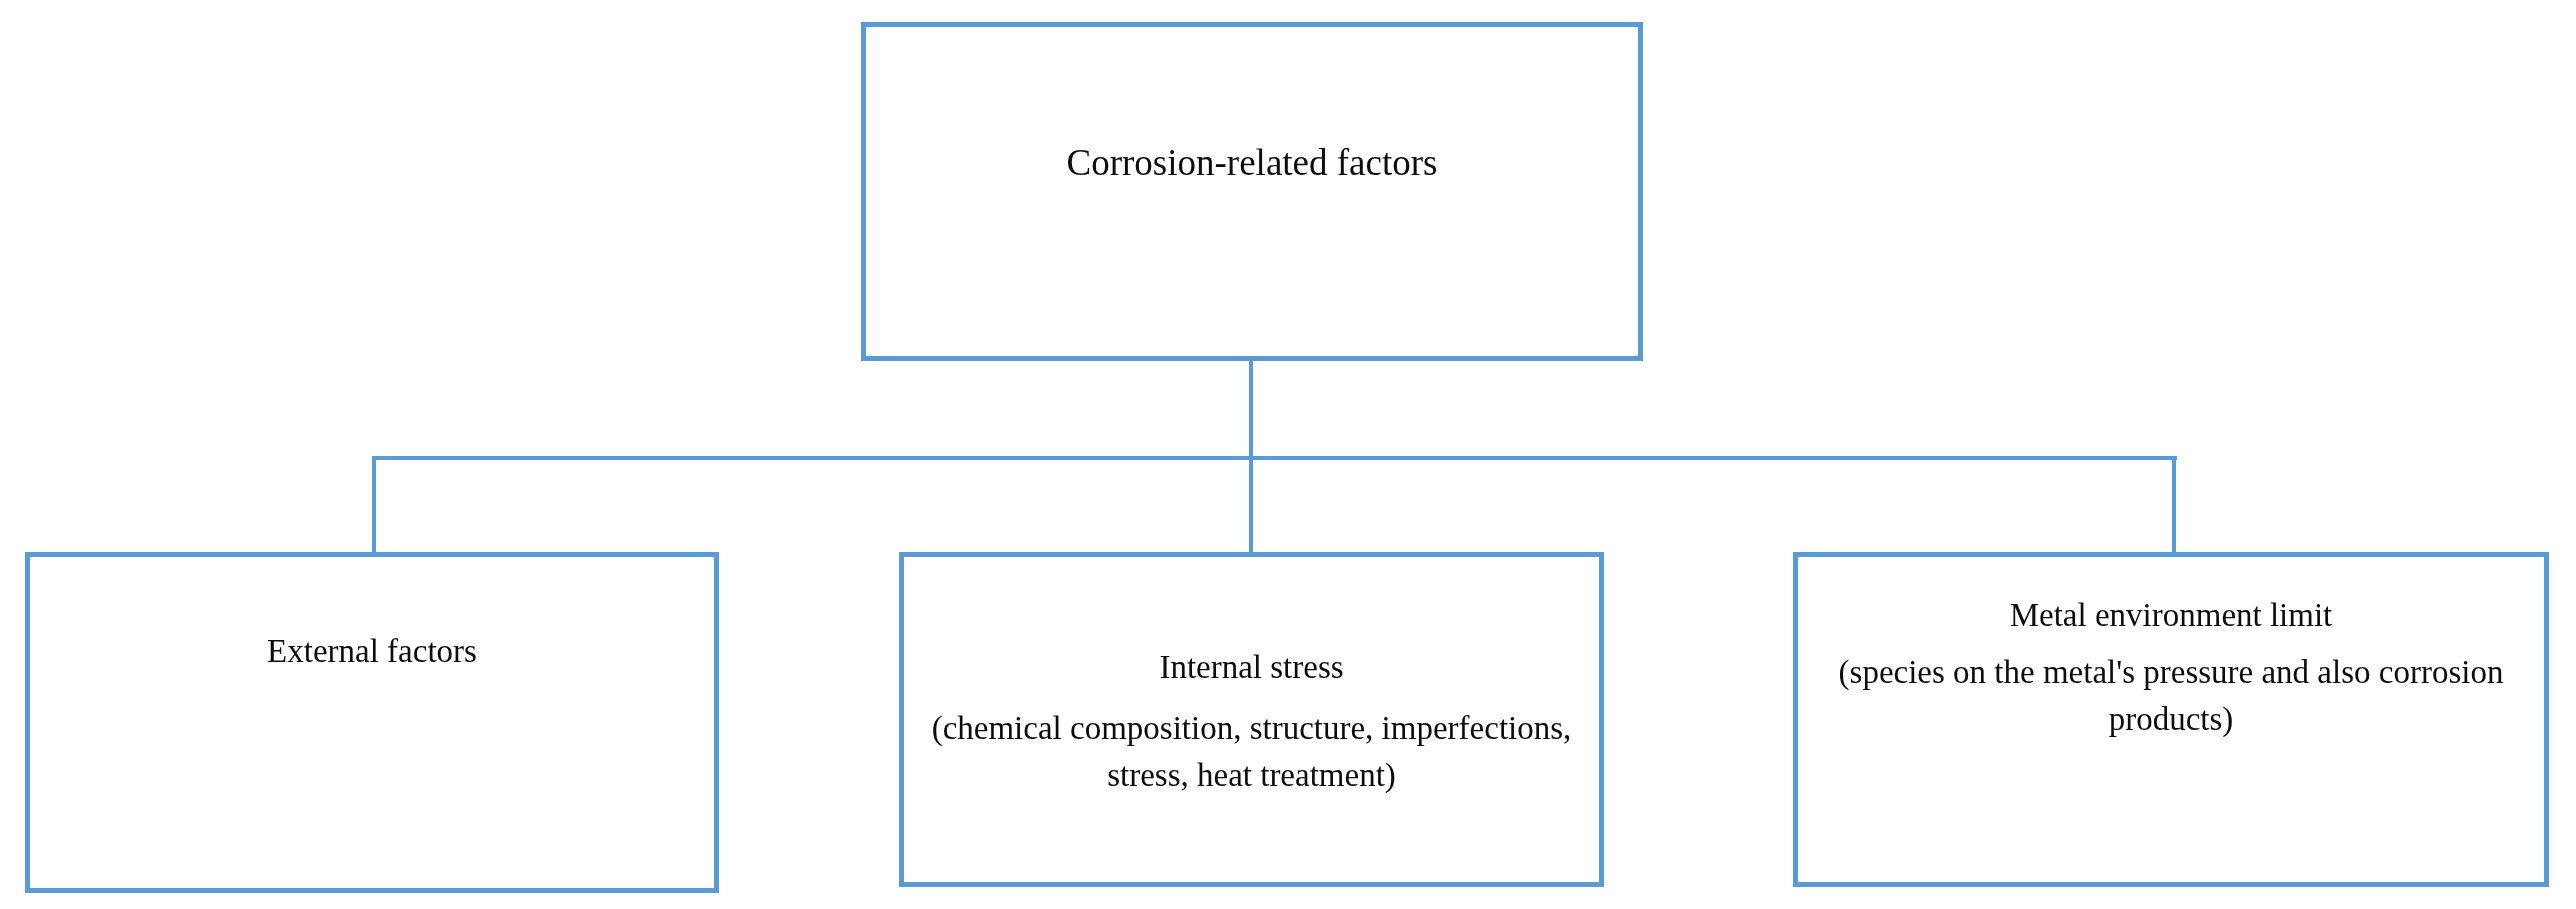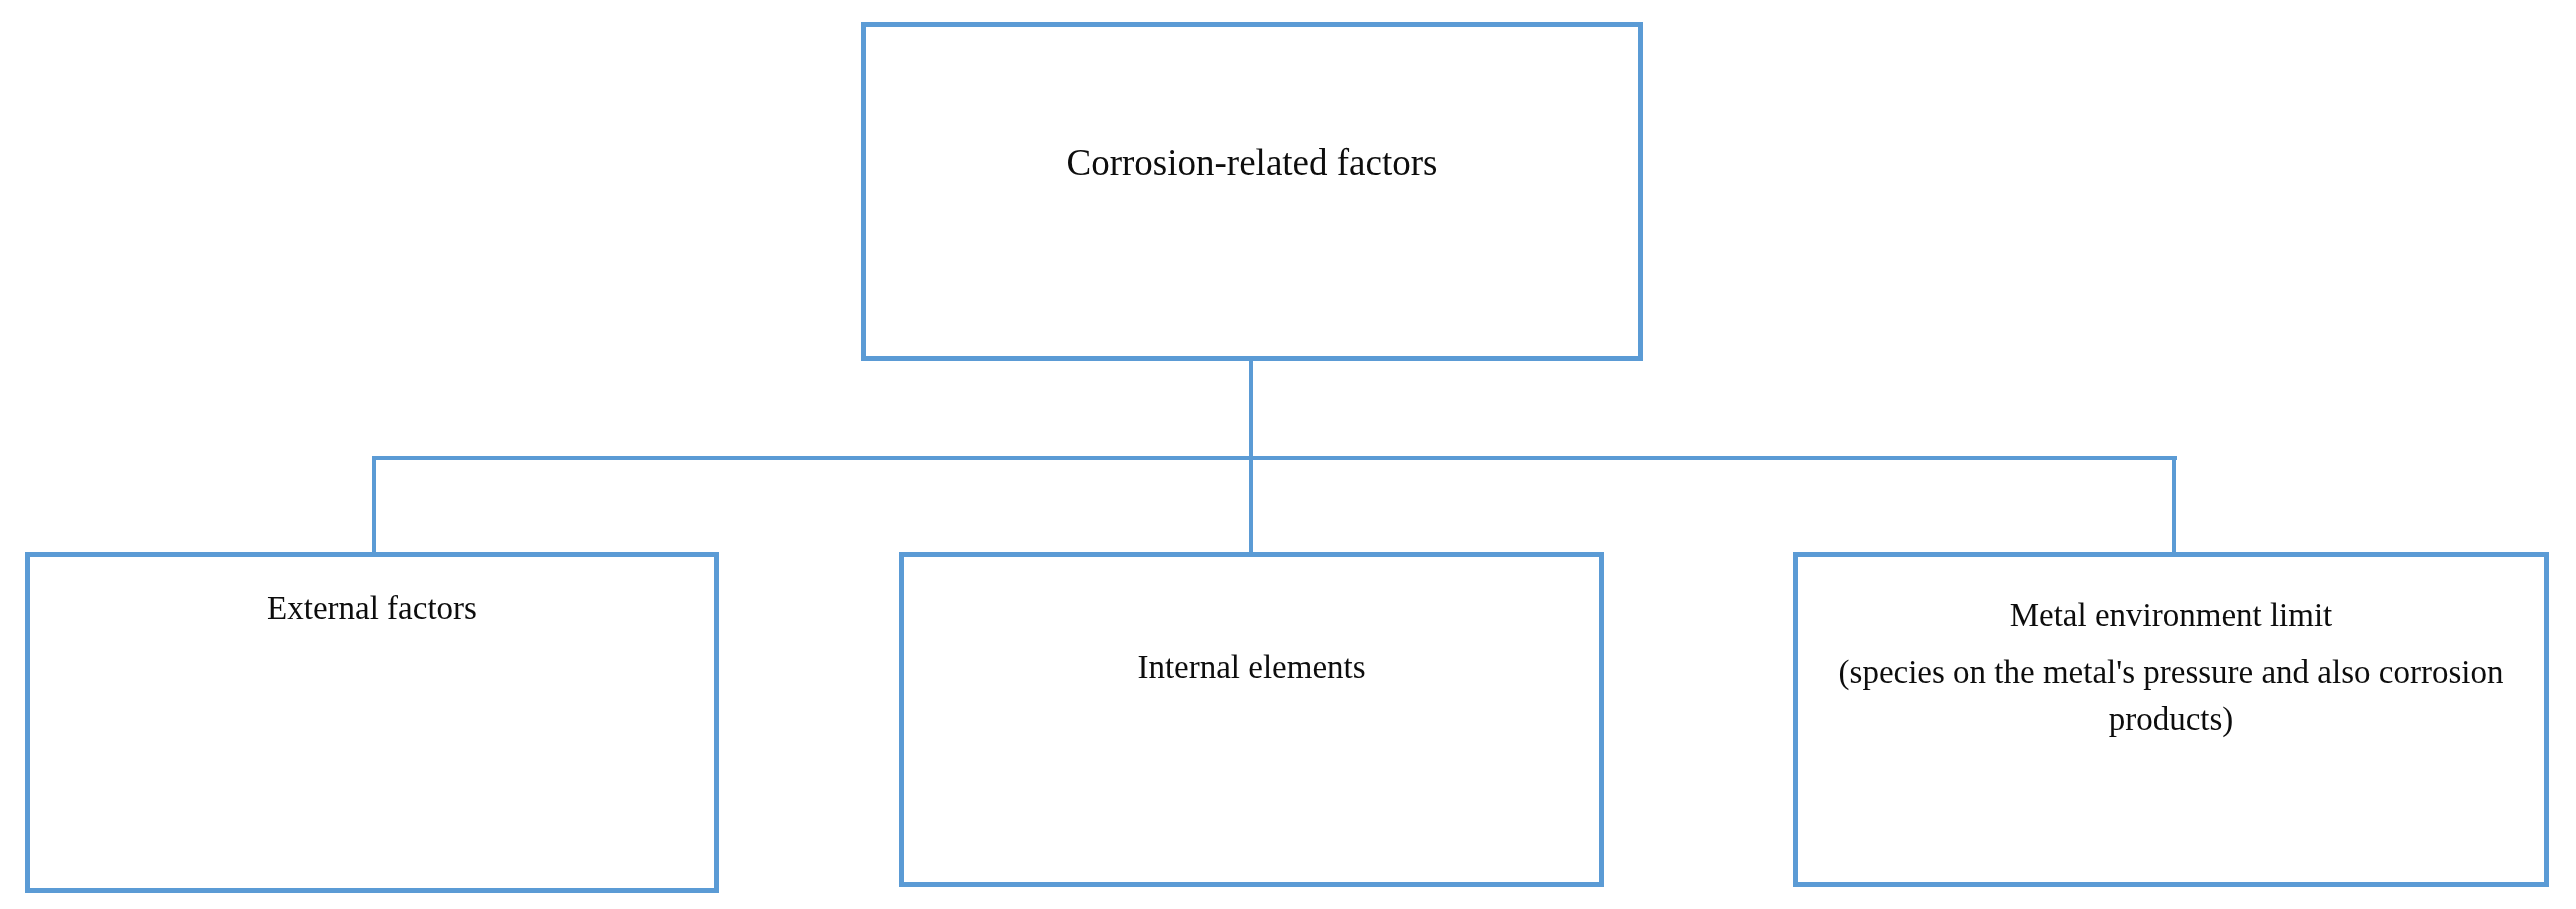--- a/index.html
+++ b/index.html
@@ -72,21 +72,21 @@
   .node-child .node-title {
     font-size: 33px;
     line-height: 1.2;
     white-space: nowrap;
   }
   .node-child .node-desc {
     font-size: 33px;
     line-height: 1.42;
   }
 
-  .node-left  .node-title { margin-top: 32px; }
+  .node-left  .node-title { margin-top: 75px; }
   .node-left  .node-desc  { margin-top: 17.3px; width: 623px; }
 
   .node-mid   .node-title { margin-top: 91px; }
   .node-mid   .node-desc  { margin-top: 17.3px; width: 670px; }
 
   .node-right .node-title { margin-top: 39px; }
   .node-right .node-desc  { margin-top: 13.6px; width: 710px; }
 
   
   .conn {
@@ -137,21 +137,22 @@
 
   <div class="node node-root">
     <div class="node-title">Corrosion-related factors</div>
   </div>
 
   <div class="node node-child node-left">
     <div class="node-title">External factors</div>
   </div>
 
   <div class="node node-child node-mid">
-    <div class="node-title">Internal elements</div>
+    <div class="node-title">Internal stress</div>
+    <div class="node-desc">(chemical composition, structure, imperfections, stress, heat treatment)</div>
   </div>
 
   <div class="node node-child node-right">
     <div class="node-title">Metal environment limit</div>
     <div class="node-desc">(species on the metal's pressure and also corrosion products)</div>
   </div>
 
 </div>
 
 

